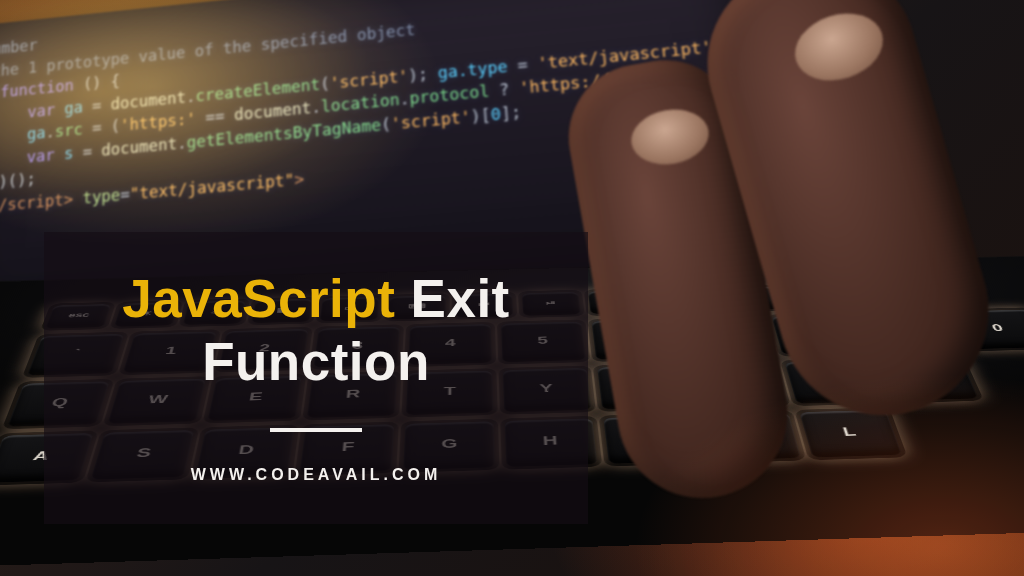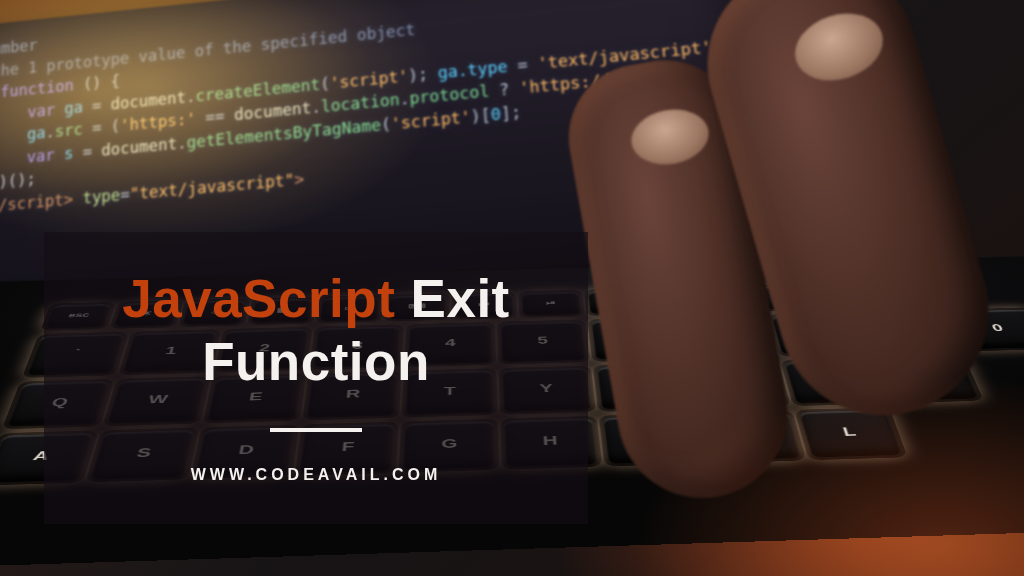--- a/index.html
+++ b/index.html
@@ -137,21 +137,21 @@
     padding: 20px 24px 24px;
   }
   .title{
     font-size:53px;
     font-weight:700;
     letter-spacing:0.5px;
     text-align:center;
     line-height:1.18;
     color:#f4f1ee;
   }
-  .title .hl{ color:#c2410c; }
+  .title .hl{ color:#eab308; }
   .divider{ width:92px; height:4px; background:#f4f1ee; }
   .site{
     font-size:16px; letter-spacing:4px; font-weight:600;
     color:#f4f1ee;
     text-align:right;
   }
 </style>
 </head>
 <body>
 

